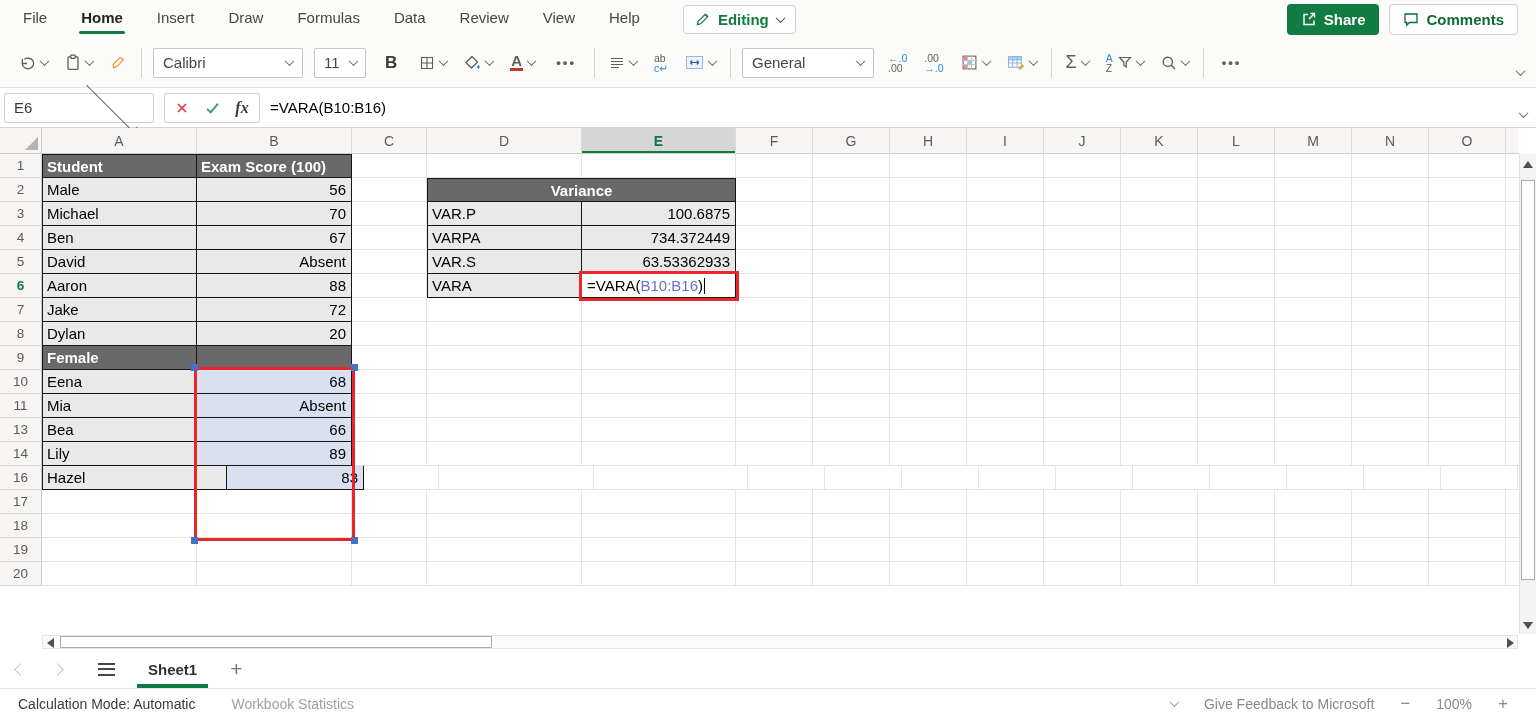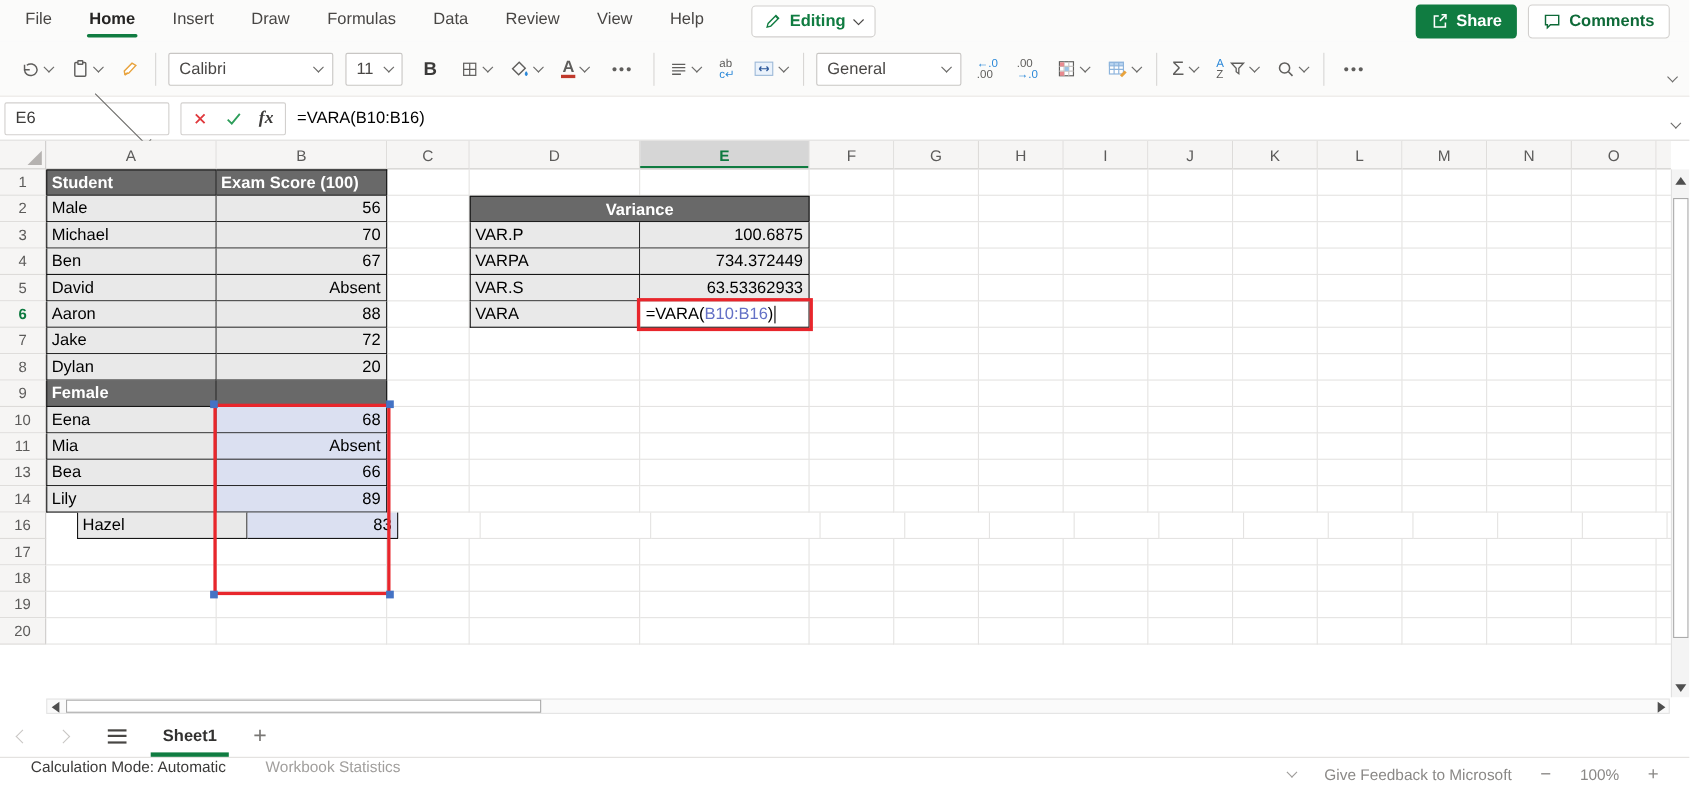--- a/index.html
+++ b/index.html
@@ -85,21 +85,21 @@
   .nav-ch{width:9px;height:9px;border-right:1.8px solid #c8c6c4;border-bottom:1.8px solid #c8c6c4;display:inline-block;margin-right:28px;cursor:pointer}
   .nav-ch.l{transform:rotate(135deg)}
   .nav-ch.r{transform:rotate(-45deg)}
   .hamburger{display:flex;flex-direction:column;gap:3.5px;margin:0 0 0 8px;cursor:pointer}
   .hamburger i{width:17px;height:2px;background:#484644;display:block}
   .sheet-tab{position:relative;height:38px;display:flex;align-items:center;padding:0 13px;margin-left:20px;font-size:15px;font-weight:700;color:#323130;cursor:pointer}
   .sheet-tab::after{content:"";position:absolute;left:2px;right:2px;bottom:0;height:4px;background:#107c41}
   .add-sheet{margin-left:12px;font-size:21px;color:#797775;cursor:pointer;padding:0 8px;line-height:20px}
 
   
-  .statusbar{height:30px;border-top:1px solid #e1dfdd;display:flex;background:#fff;font-size:14px;padding:0 28px 0 28px}
+  .statusbar{height:30px;border-top:1px solid #e1dfdd;display:flex;align-items:center;background:#fff;font-size:14px;padding:0 28px 0 18px}
   .sb-calc{color:#3b3a39;cursor:pointer}
   .sb-stats{color:#a19f9d;margin-left:36px;cursor:pointer}
   .sb-right{margin-left:auto;display:flex;align-items:center;gap:26px;color:#8a8886}
   .sb-right .cv{border-color:#9d9b99}
   .sb-zoomctl{font-size:17px;cursor:pointer}
 
   svg{display:block;flex:none}
 </style>
 </head>
 <body>
@@ -577,21 +577,21 @@
         <div class="g-cell" style="width: 77px;"></div>
         <div class="g-cell" style="width: 77px;"></div>
         <div class="g-cell" style="width: 77px;"></div>
         <div class="g-cell" style="width: 77px;"></div>
         <div class="g-cell" style="width: 77px;"></div>
         <div class="g-cell" style="width: 77px;"></div>
         <div class="g-filler"></div>
       </div>
       <div class="g-row">
         <div class="g-rowh">16</div>
-        <div class="g-cell gray bl" style="width: 155px; margin-left: 28px;">Hazel</div>
+        <div class="g-cell gray bl" style="width: 185px;">Hazel</div>
         <div class="g-cell gray lav num" style="width: 137px;">83</div>
         <div class="g-cell" style="width: 75px;"></div>
         <div class="g-cell" style="width: 155px;"></div>
         <div class="g-cell" style="width: 154px;"></div>
         <div class="g-cell" style="width: 77px;"></div>
         <div class="g-cell" style="width: 77px;"></div>
         <div class="g-cell" style="width: 77px;"></div>
         <div class="g-cell" style="width: 77px;"></div>
         <div class="g-cell" style="width: 77px;"></div>
         <div class="g-cell" style="width: 77px;"></div>

